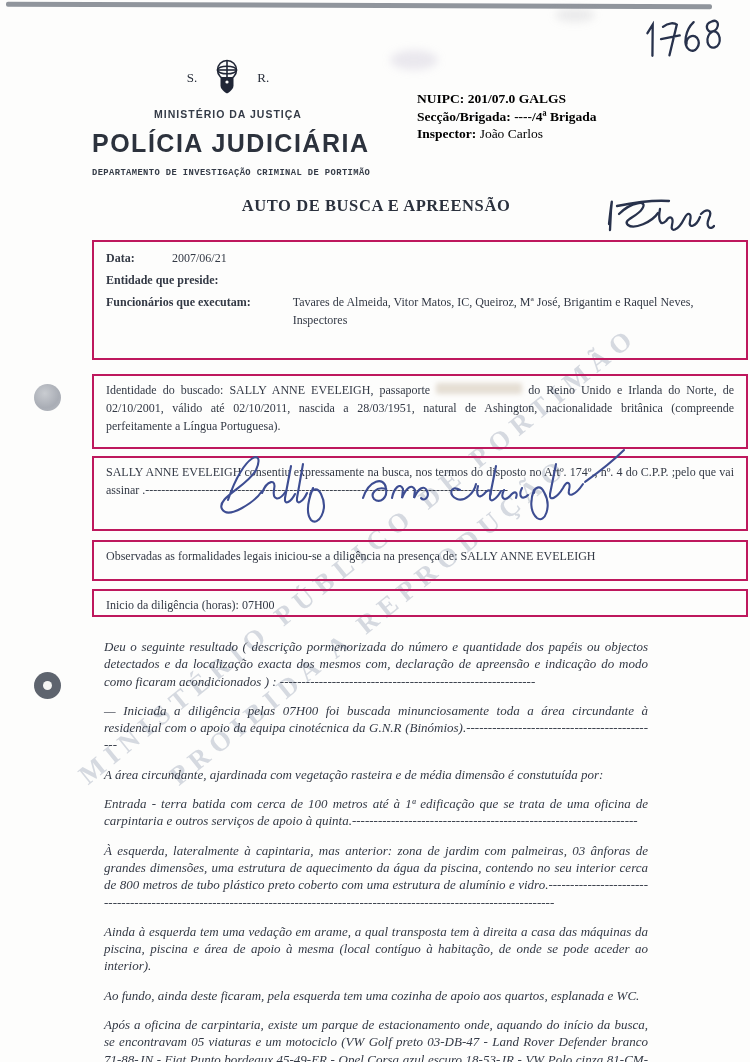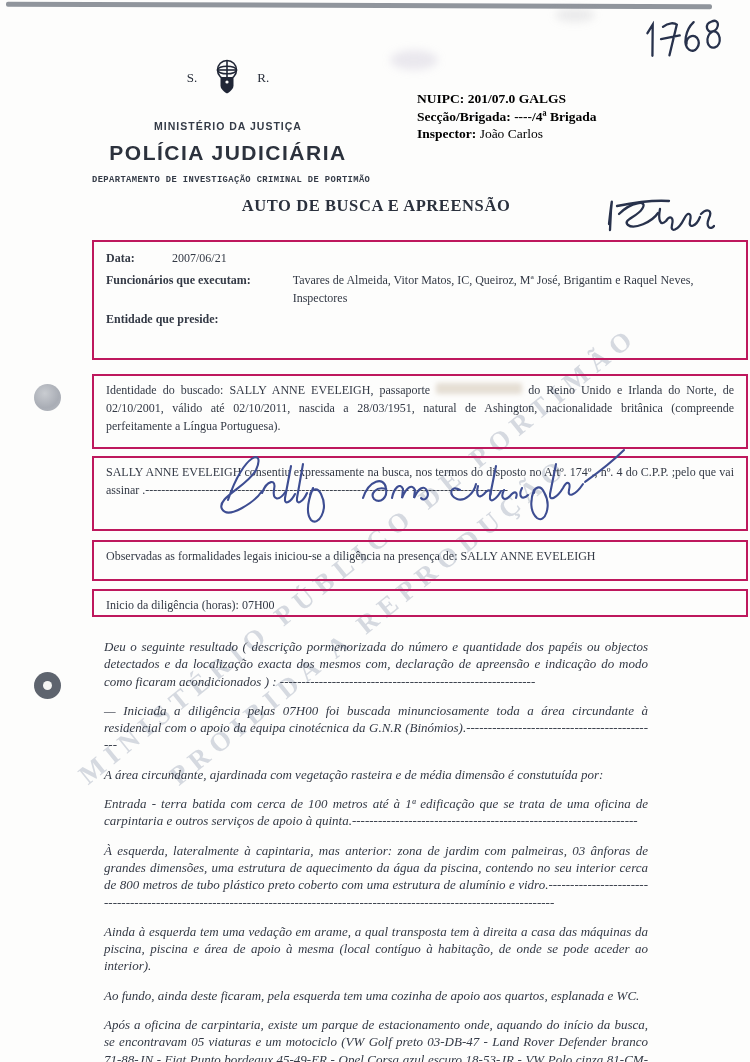--- a/index.html
+++ b/index.html
@@ -24,24 +24,24 @@
   .watermark{position:absolute;left:0;top:0;width:750px;height:1062px;pointer-events:none;overflow:hidden;}
   .wm-inner{position:absolute;left:64px;top:756px;width:980px;
     transform:rotate(-39deg);transform-origin:0 0;
     font-family:"Liberation Serif",serif;font-weight:bold;
     font-size:27px;letter-spacing:7px;line-height:58px;
     color:rgba(130,142,164,0.32);white-space:nowrap;}
   
   .hdr-left{position:absolute;left:92px;top:58px;width:272px;text-align:center;}
   .crest-row{display:flex;align-items:center;justify-content:center;gap:10px;
     font-size:13px;color:#2a303c;}
-  .ministry{margin-top:22px;font-family:"Liberation Sans",sans-serif;font-weight:bold;
+  .ministry{margin-top:10px;font-family:"Liberation Sans",sans-serif;font-weight:bold;
     font-size:10.5px;letter-spacing:1px;color:#343b47;}
   .org{margin-top:9px;font-family:"Liberation Sans",sans-serif;font-weight:600;
-    font-size:21px;letter-spacing:1.5px;color:#2c323d;white-space:nowrap;}
+    font-size:25px;letter-spacing:1.5px;color:#2c323d;white-space:nowrap;}
   .dept{margin-top:10px;font-family:Liberation Mono, monospace;font-weight:bold;
     font-size:8.8px;letter-spacing:0.4px;color:#343b47;white-space:nowrap;}
   .hdr-right{position:absolute;left:417px;top:90px;font-size:13.5px;font-weight:bold;
     line-height:17.5px;color:#000000;}
   .hdr-right .val-normal{font-weight:normal;}
   
   .doc-title{position:absolute;left:92px;top:196px;width:568px;text-align:center;
     font-size:16.5px;font-weight:bold;letter-spacing:0.6px;color:#2b313d;}
   
   .hw{position:absolute;}
@@ -152,27 +152,27 @@
       <path class="ink-dark" d="M104,30 C110,24 116,26 112,34 C108,44 114,46 117,42"></path>
       <path class="ink-dark" d="M20,22 C40,18 58,16 72,17"></path>
     </svg>
   </div>
 
   <div class="box box-info">
     <div class="info-row row-data">
       <span class="lbl">Data:</span>
       <span class="v">2007/06/21</span>
     </div>
+    <div class="info-row row-entidade">
+      <span class="lbl">Entidade que preside:</span>
+      <span class="v"></span>
+    </div>
     <div class="info-row row-func">
       <span class="lbl">Funcionários que executam:</span>
       <span class="v">Tavares de Almeida, Vitor Matos, IC, Queiroz, Mª José, Brigantim e Raquel Neves, Inspectores</span>
-    </div>
-    <div class="info-row row-entidade">
-      <span class="lbl">Entidade que preside:</span>
-      <span class="v"></span>
     </div>
   </div>
 
   <div class="box box-identity jt">
     <span>Identidade do buscado: SALLY ANNE EVELEIGH, passaporte </span><span class="redacted"></span><span> do Reino Unido e Irlanda do Norte, de 02/10/2001, válido até 02/10/2011, nascida a 28/03/1951, natural de Ashington, nacionalidade britânica (compreende perfeitamente a Língua Portuguesa).</span>
   </div>
 
   <div class="box box-consent jt">
     <span>SALLY ANNE EVELEIGH consentiu expressamente na busca, nos termos do disposto no Artº. 174º., nº. 4 do C.P.P. ;pelo que vai assinar .------------------------------------------------------------------ ------------------------</span>
   </div>

